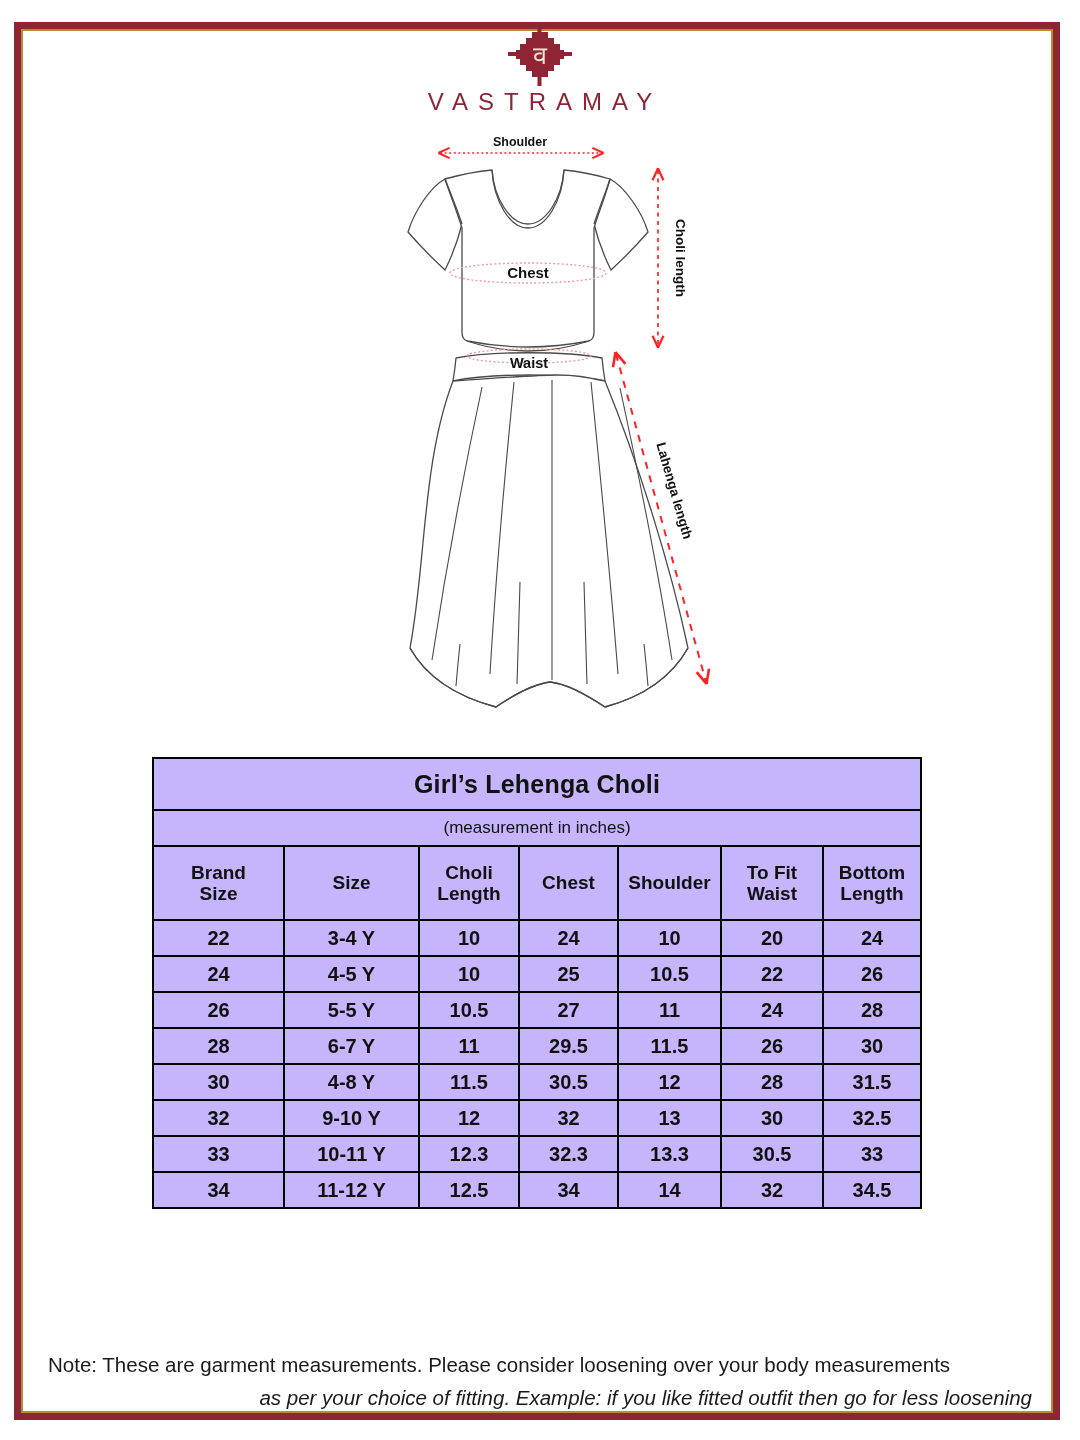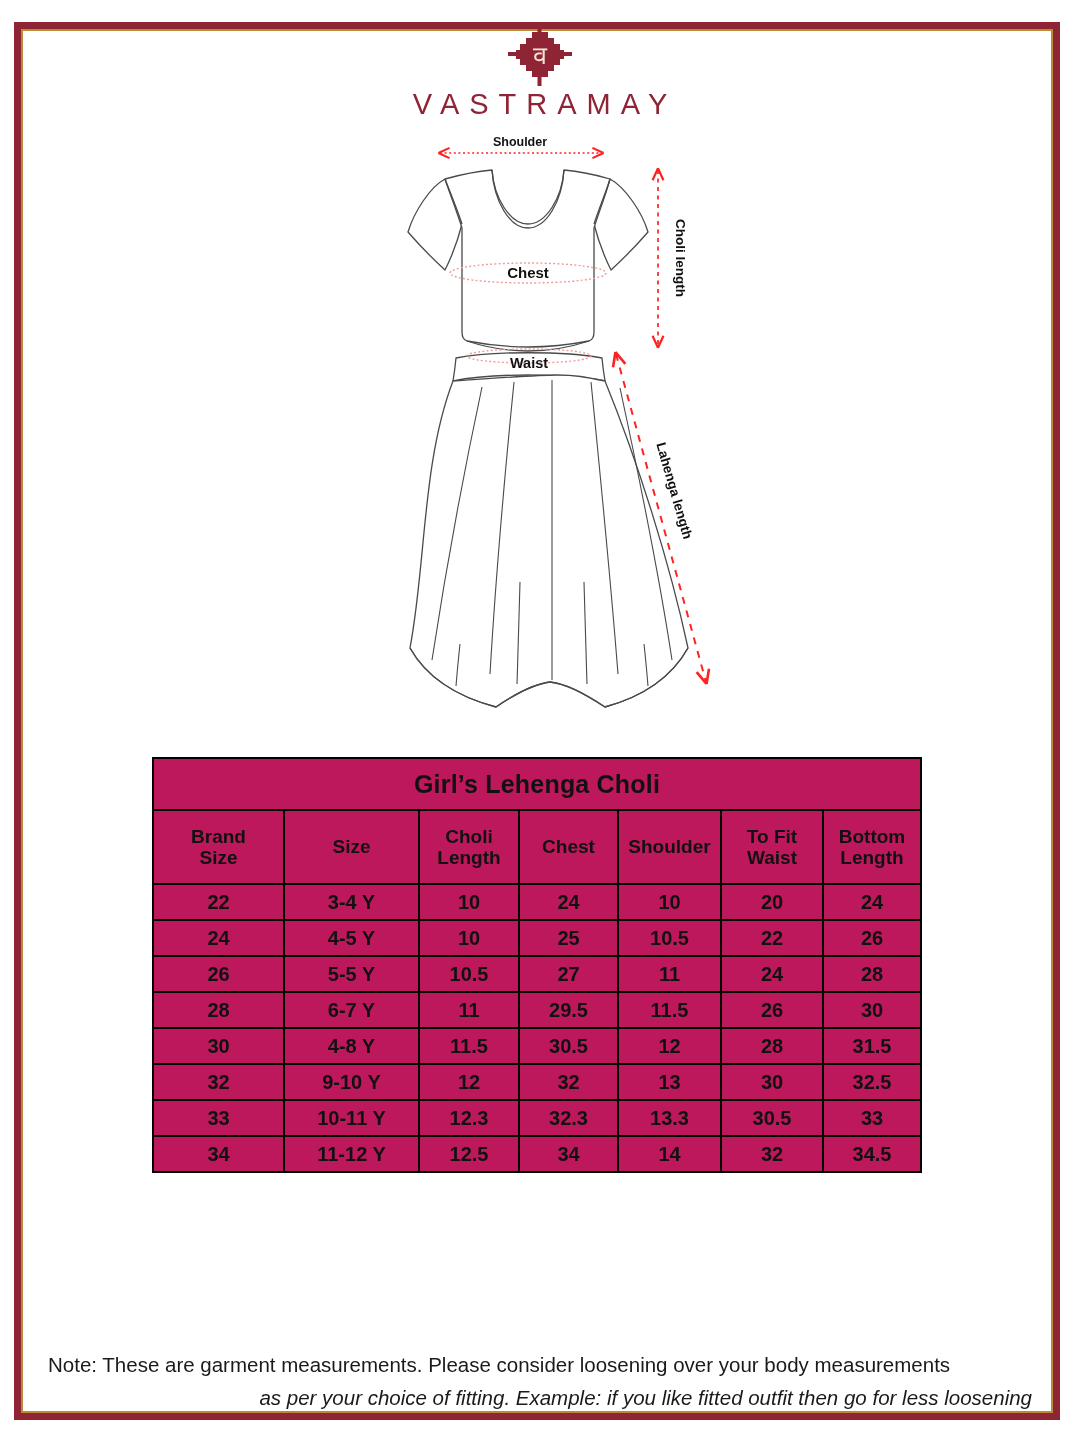--- a/index.html
+++ b/index.html
@@ -56,21 +56,21 @@
   }
   #brand-mark {
     width: 64px;
     height: 62px;
     display: block;
     margin: 0 auto;
   }
   #brand-word {
     margin-top: 4px;
     font-family: "Liberation Sans", sans-serif;
-    font-size: 29px;
+    font-size: 24px;
     letter-spacing: 10px;
     color: #8e2434;
     font-weight: 400;
     text-indent: 10px;
     line-height: 1.0;
   }
 
   
   #illustration {
     position: absolute;
@@ -85,21 +85,21 @@
   #size-table-wrap {
     position: absolute;
     left: 152px;
     top: 757px;
     width: 768px;
   }
   table.size-table {
     border-collapse: collapse;
     width: 768px;
     table-layout: fixed;
-    background: #be185d;
+    background: #c4b5fd;
   }
   table.size-table td {
     border: 2px solid #000000;
     text-align: center;
     vertical-align: middle;
     color: #111111;
     font-family: "Liberation Sans", sans-serif;
   }
   td.t-title {
     font-size: 25px;
@@ -261,20 +261,23 @@
           <col style="width:100px">
         <col style="width:99px">
           <col style="width:103px">
           <col style="width:102px">
           <col style="width:98px">
       </colgroup>
       <tbody id="table-body">
         <tr>
           <td class="t-title" colspan="7">Girl’s Lehenga Choli</td>
         </tr>
+        <tr>
+          <td class="t-sub" colspan="7">(measurement in inches)</td>
+        </tr>
       <tr>
             <td class="t-head">Brand<br>Size</td>
             <td class="t-head">Size</td>
             <td class="t-head">Choli<br>Length</td>
             <td class="t-head">Chest</td>
             <td class="t-head">Shoulder</td>
             <td class="t-head">To Fit<br>Waist</td>
             <td class="t-head">Bottom<br>Length</td>
           </tr>
           <tr>

